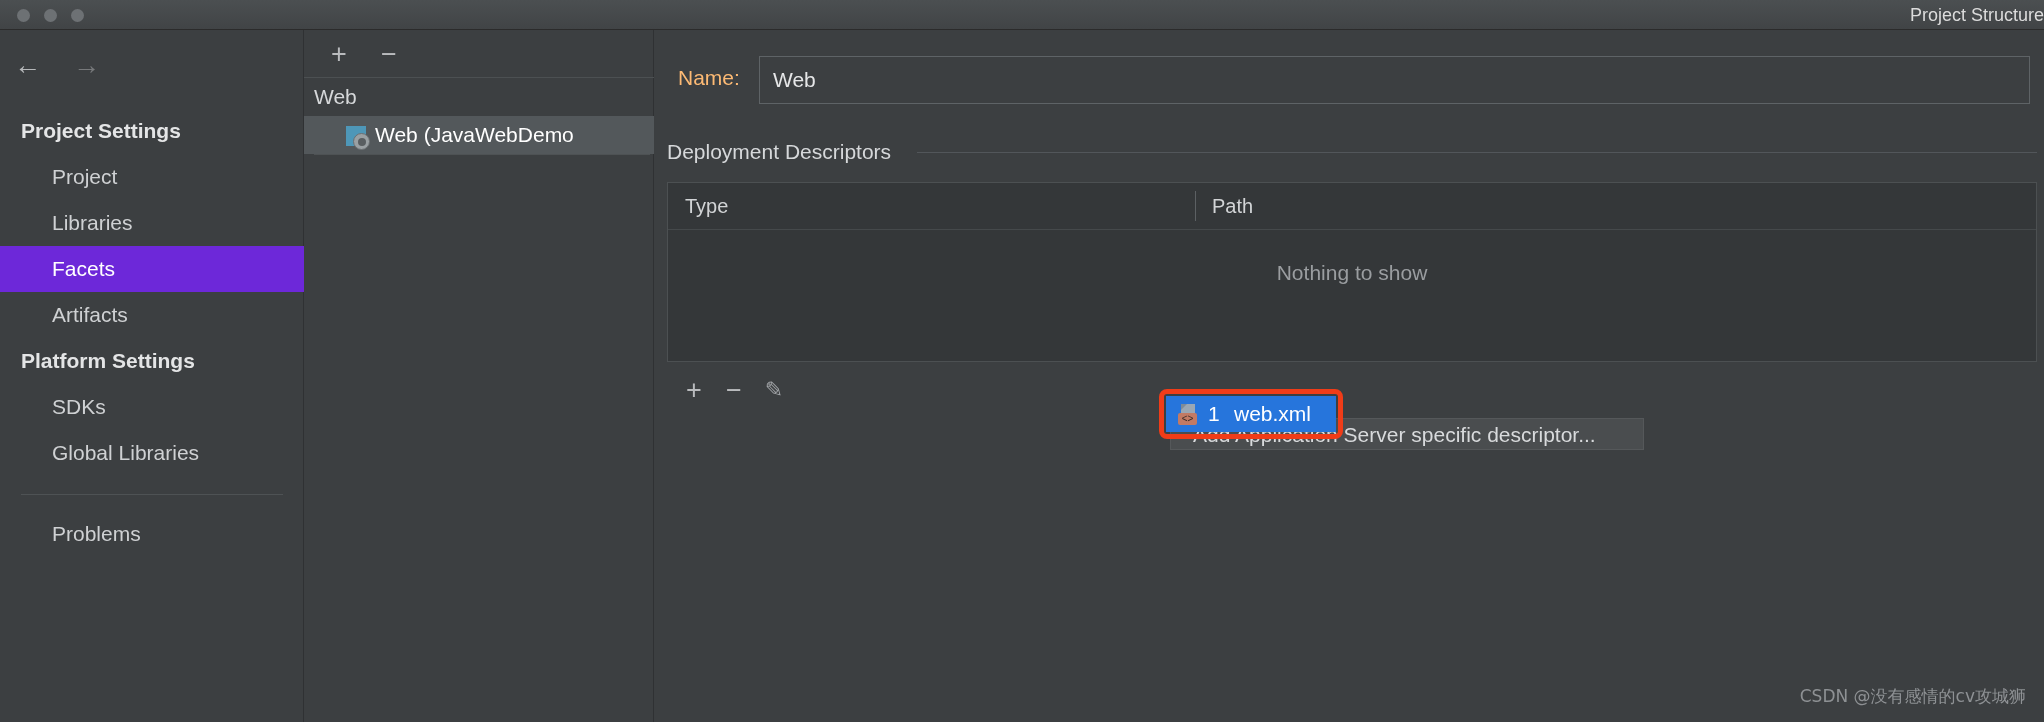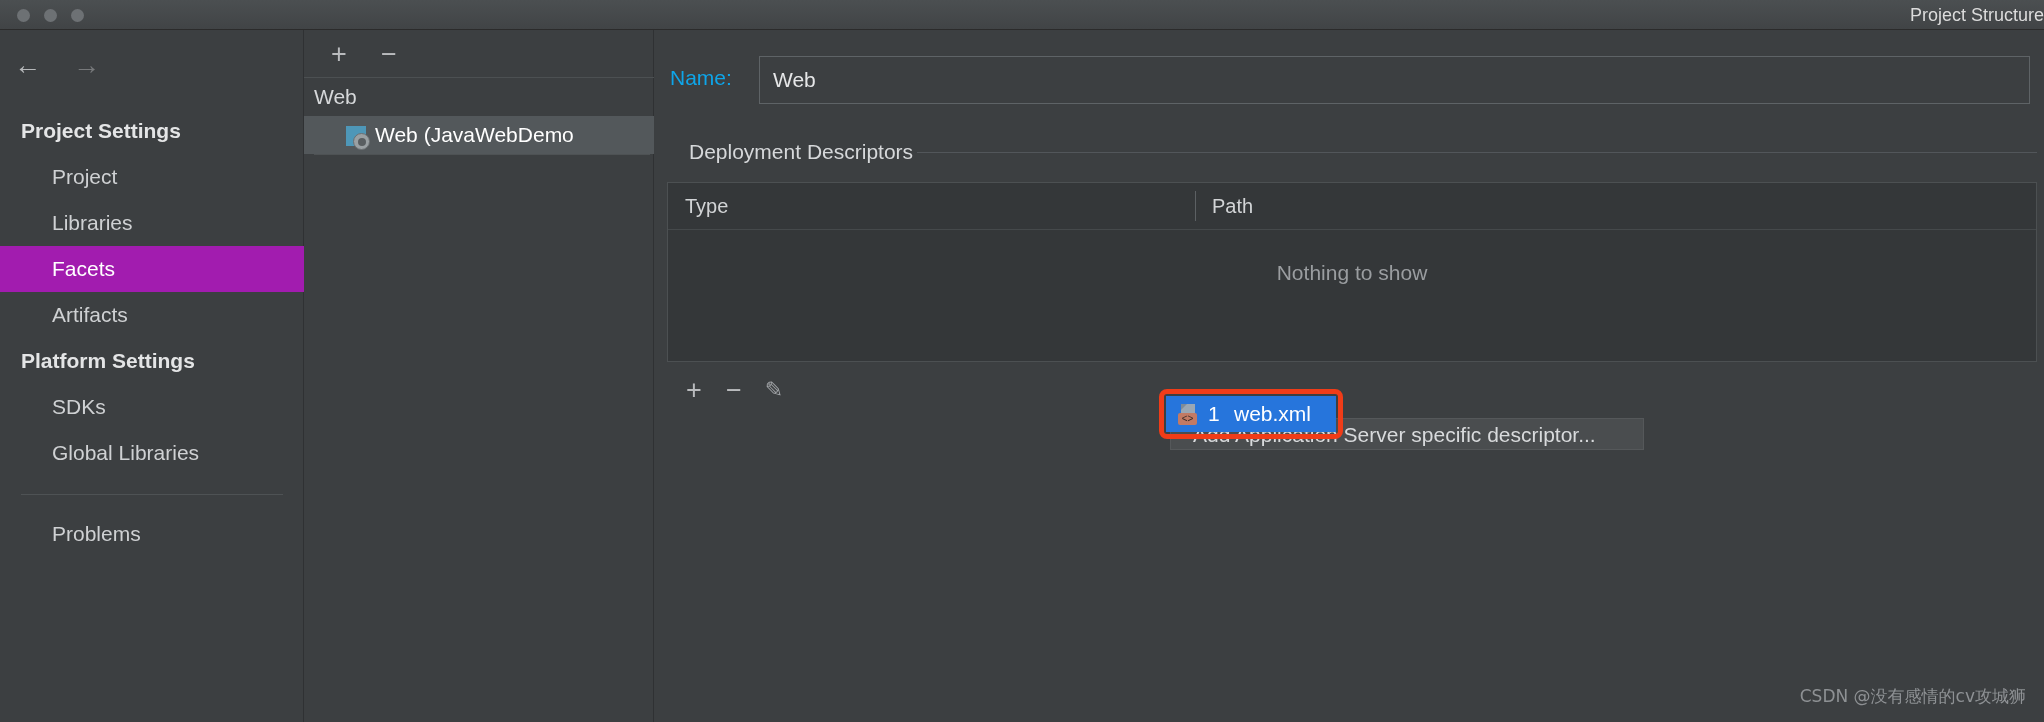--- a/index.html
+++ b/index.html
@@ -36,21 +36,21 @@
 
   .side-list { position: absolute; left: 0; top: 78px; width: 304px; }
   .side-group {
     height: 46px; line-height: 46px; padding-left: 21px;
     font-size: 21px; font-weight: bold; color: #e4e5e6;
   }
   .side-item {
     height: 46px; line-height: 46px; padding-left: 52px;
     font-size: 21px; color: #cfd1d3;
   }
-  .side-item.selected { background: #a21caf; color: #ffffff; }
+  .side-item.selected { background: #6d28d9; color: #ffffff; }
   .side-sep {
     margin: 18px 21px 0 21px; height: 1px; background: #4e5254;
   }
   .side-item.after-sep { margin-top: 16px; }
 
   
   .midpanel {
     position: absolute; left: 304px; top: 30px; width: 350px; height: 692px;
     background: #3c3f41; border-right: 1px solid #2f3133;
   }
@@ -89,30 +89,30 @@
     background: #595e61; z-index: 2;
   }
 
   
   .main {
     position: absolute; left: 655px; top: 30px; width: 1389px; height: 692px;
     background: #3c3f41;
   }
   .name-row { position: absolute; left: 15px; top: 26px; width: 1360px; height: 48px; }
   .name-label {
-    position: absolute; left: 0; top: 10px; font-size: 21px; color: #0ea5e9;
+    position: absolute; left: 8px; top: 10px; font-size: 21px; color: #fdba74;
   }
   .name-input {
     position: absolute; left: 89px; top: 0; width: 1271px; height: 48px;
     background: #3c3f41; border: 1px solid #5e6366;
     color: #e6e7e8; font-size: 21px; line-height: 46px; padding-left: 13px;
   }
 
   .section-head { position: absolute; left: 12px; top: 110px; width: 1370px; height: 22px; }
-  .section-title { font-size: 21px; color: #d6d8da; float: left; margin-left: 22px; }
+  .section-title { font-size: 21px; color: #d6d8da; float: left; }
   .section-line {
     position: absolute; left: 250px; right: 0; top: 12px; height: 1px; background: #52565a;
   }
 
   .table-box {
     position: absolute; left: 12px; top: 152px; width: 1370px; height: 180px;
     border: 1px solid #4c5052; background: #343739;
   }
   .th-row { position: relative; height: 46px; }
   .th {

